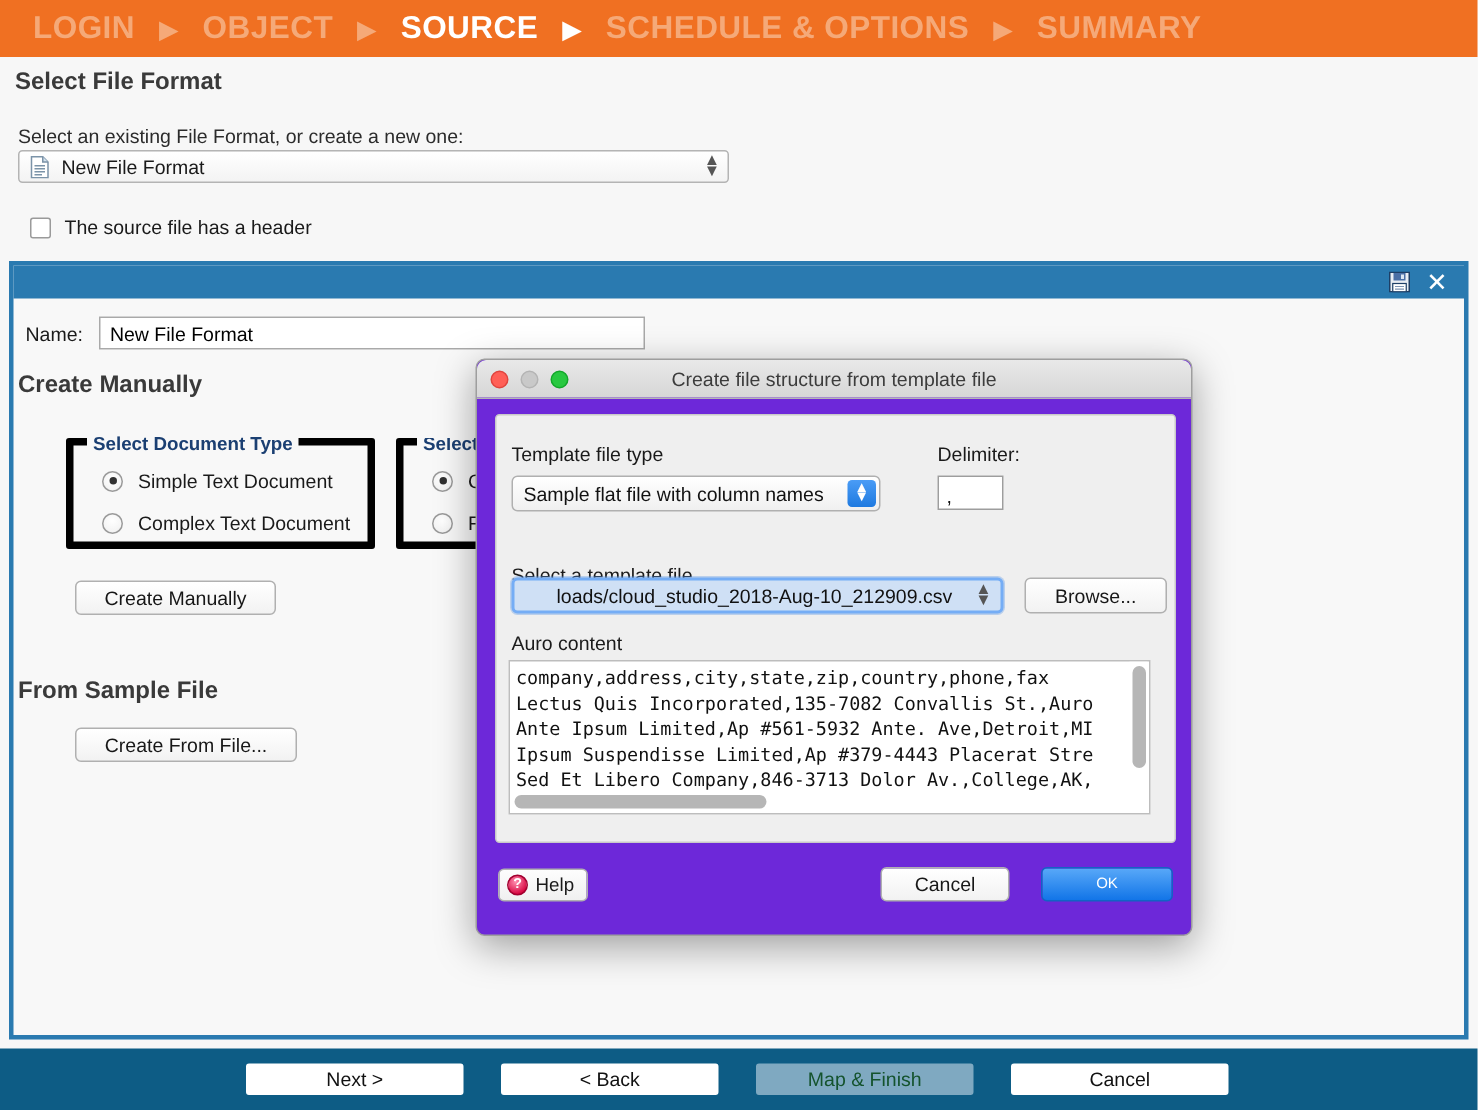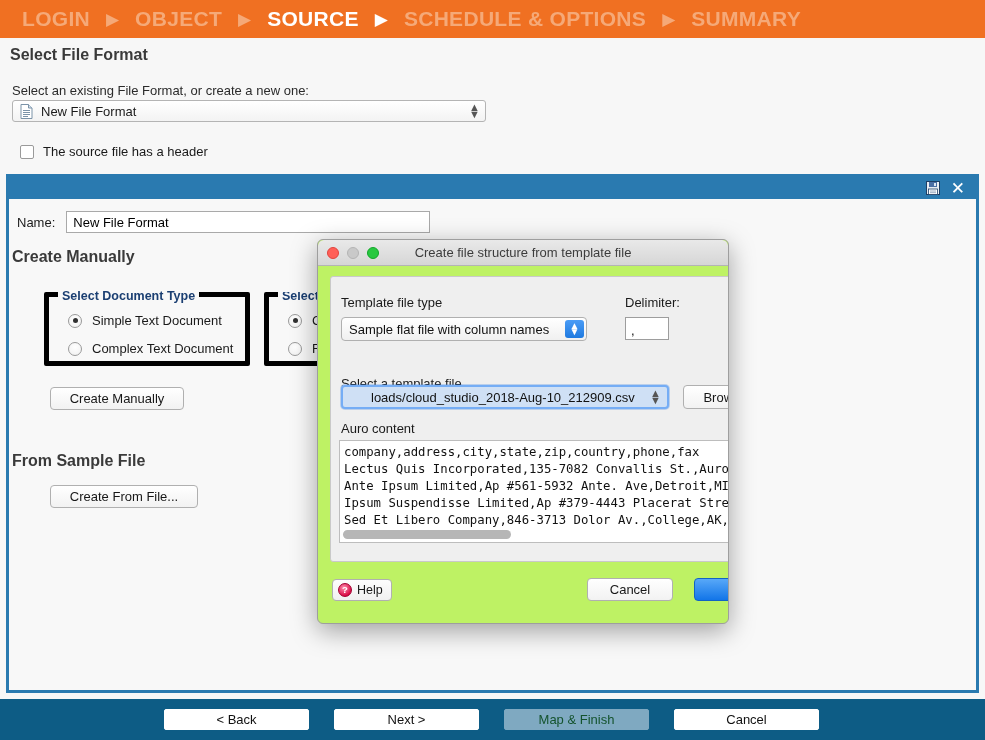--- a/index.html
+++ b/index.html
@@ -146,22 +146,22 @@
     border-radius: 4px;
     font-size: 13px; color: #171717;
     display: flex; align-items: center; justify-content: center;
     cursor: default;
     font-family: "Liberation Sans", sans-serif;
   }
 
   
   .modal {
     position: absolute; left: 317px; top: 239px;
-    width: 412px; height: 385px;
-    background: #bef264;
+    width: 478px; height: 385px;
+    background: #6d28d9;
     border: 1px solid #9e9e9e;
     border-radius: 6px;
     box-shadow: 0 7px 26px rgba(0,0,0,0.36);
     overflow: hidden;
   }
   .modal-titlebar {
     height: 26px;
     background: linear-gradient(#e9e9e9, #d6d6d6);
     border-bottom: 1px solid #b4b4b4;
     border-radius: 6px 6px 0 0;
@@ -430,17 +430,17 @@
     <span class="help-circle">?</span>
     <span>Help</span>
   </div>
 
   <div class="btn" style="position:absolute; left:269px; top:338px; width:86px; height:23px;">Cancel</div>
 
   <div class="ok-btn" style="position:absolute; left:376px; top:338px; width:88px; height:23px;">OK</div>
 </div>
 
 <div class="bottom-bar">
+  <div class="nav-btn">Next &gt;</div>
   <div class="nav-btn">&lt; Back</div>
-  <div class="nav-btn">Next &gt;</div>
   <div class="nav-btn disabled">Map &amp; Finish</div>
   <div class="nav-btn">Cancel</div>
 </div>
 
 </body></html>

